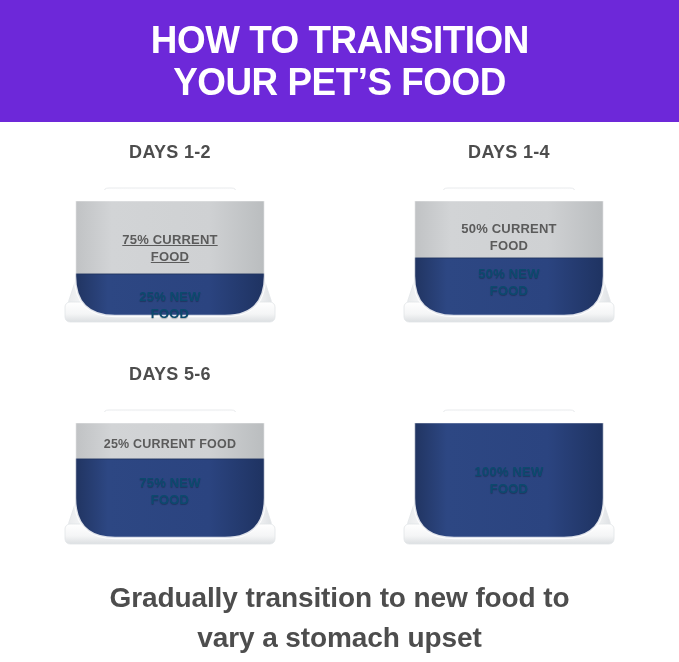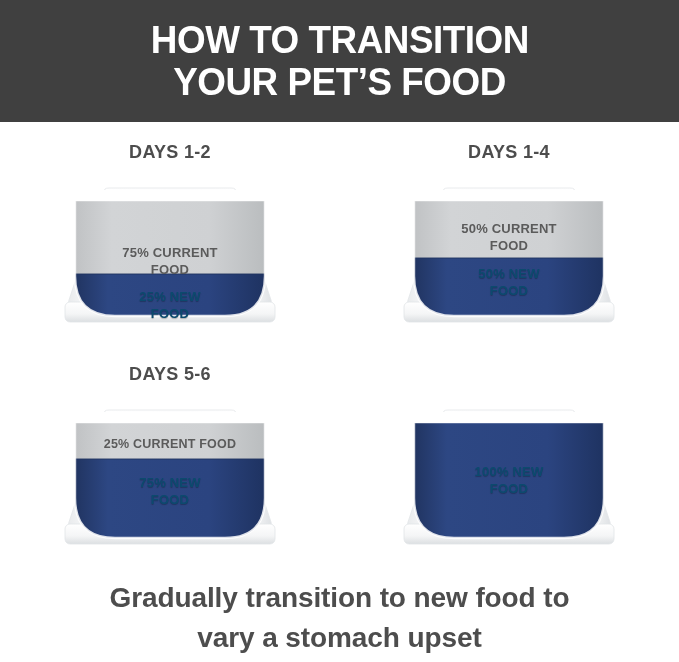--- a/index.html
+++ b/index.html
@@ -16,21 +16,21 @@
     width:679px;
     height:662px;
     background:#ffffff;
   }
 
   
   .header {
     position:absolute;
     left:0; top:0;
     width:679px; height:122px;
-    background:#404040;
+    background:#6d28d9;
     display:flex;
     flex-direction:column;
     align-items:center;
     justify-content:center;
   }
   .header-line {
     color:#ffffff;
     font-weight:bold;
     font-size:38px;
     line-height:42px;
@@ -183,21 +183,21 @@
           <rect x="6" y="118" width="210" height="20" rx="5" fill="url(#baseA)" stroke="#e1e4e7" stroke-width="0.8"></rect>
           <g clip-path="url(#cavA)">
             <rect x="14" y="14" width="194" height="120" fill="url(#greyA)"></rect>
             <rect x="14" y="90" width="194" height="50" fill="url(#blueA)"></rect>
             <rect x="14" y="89" width="194" height="2" fill="#20345f" opacity="0.45"></rect>
           </g>
           <path d="M16,16 L206,16 L206,92 Q206,132 166,132 L56,132 Q16,132 16,92 Z" fill="none" stroke="#ffffff" stroke-width="2.4" opacity="0.85"></path>
           <path d="M18,6 L204,6 Q210,6 209,11 L207,17 L15,17 L13,11 Q12,6 18,6 Z" fill="#ffffff" opacity="0.96"></path>
         </svg>
         <div class="bowl-labels">
-          <div class="label-current" style="top:60px;">
+          <div class="label-current" style="top:47px;text-decoration:underline;">
             <span>75% CURRENT</span><br>
             <span>FOOD</span>
           </div>
           <div class="label-new" style="top:104px;">
             <span>25% NEW</span><br>
             <span>FOOD</span>
           </div>
         </div>
       </div>
     </div>

